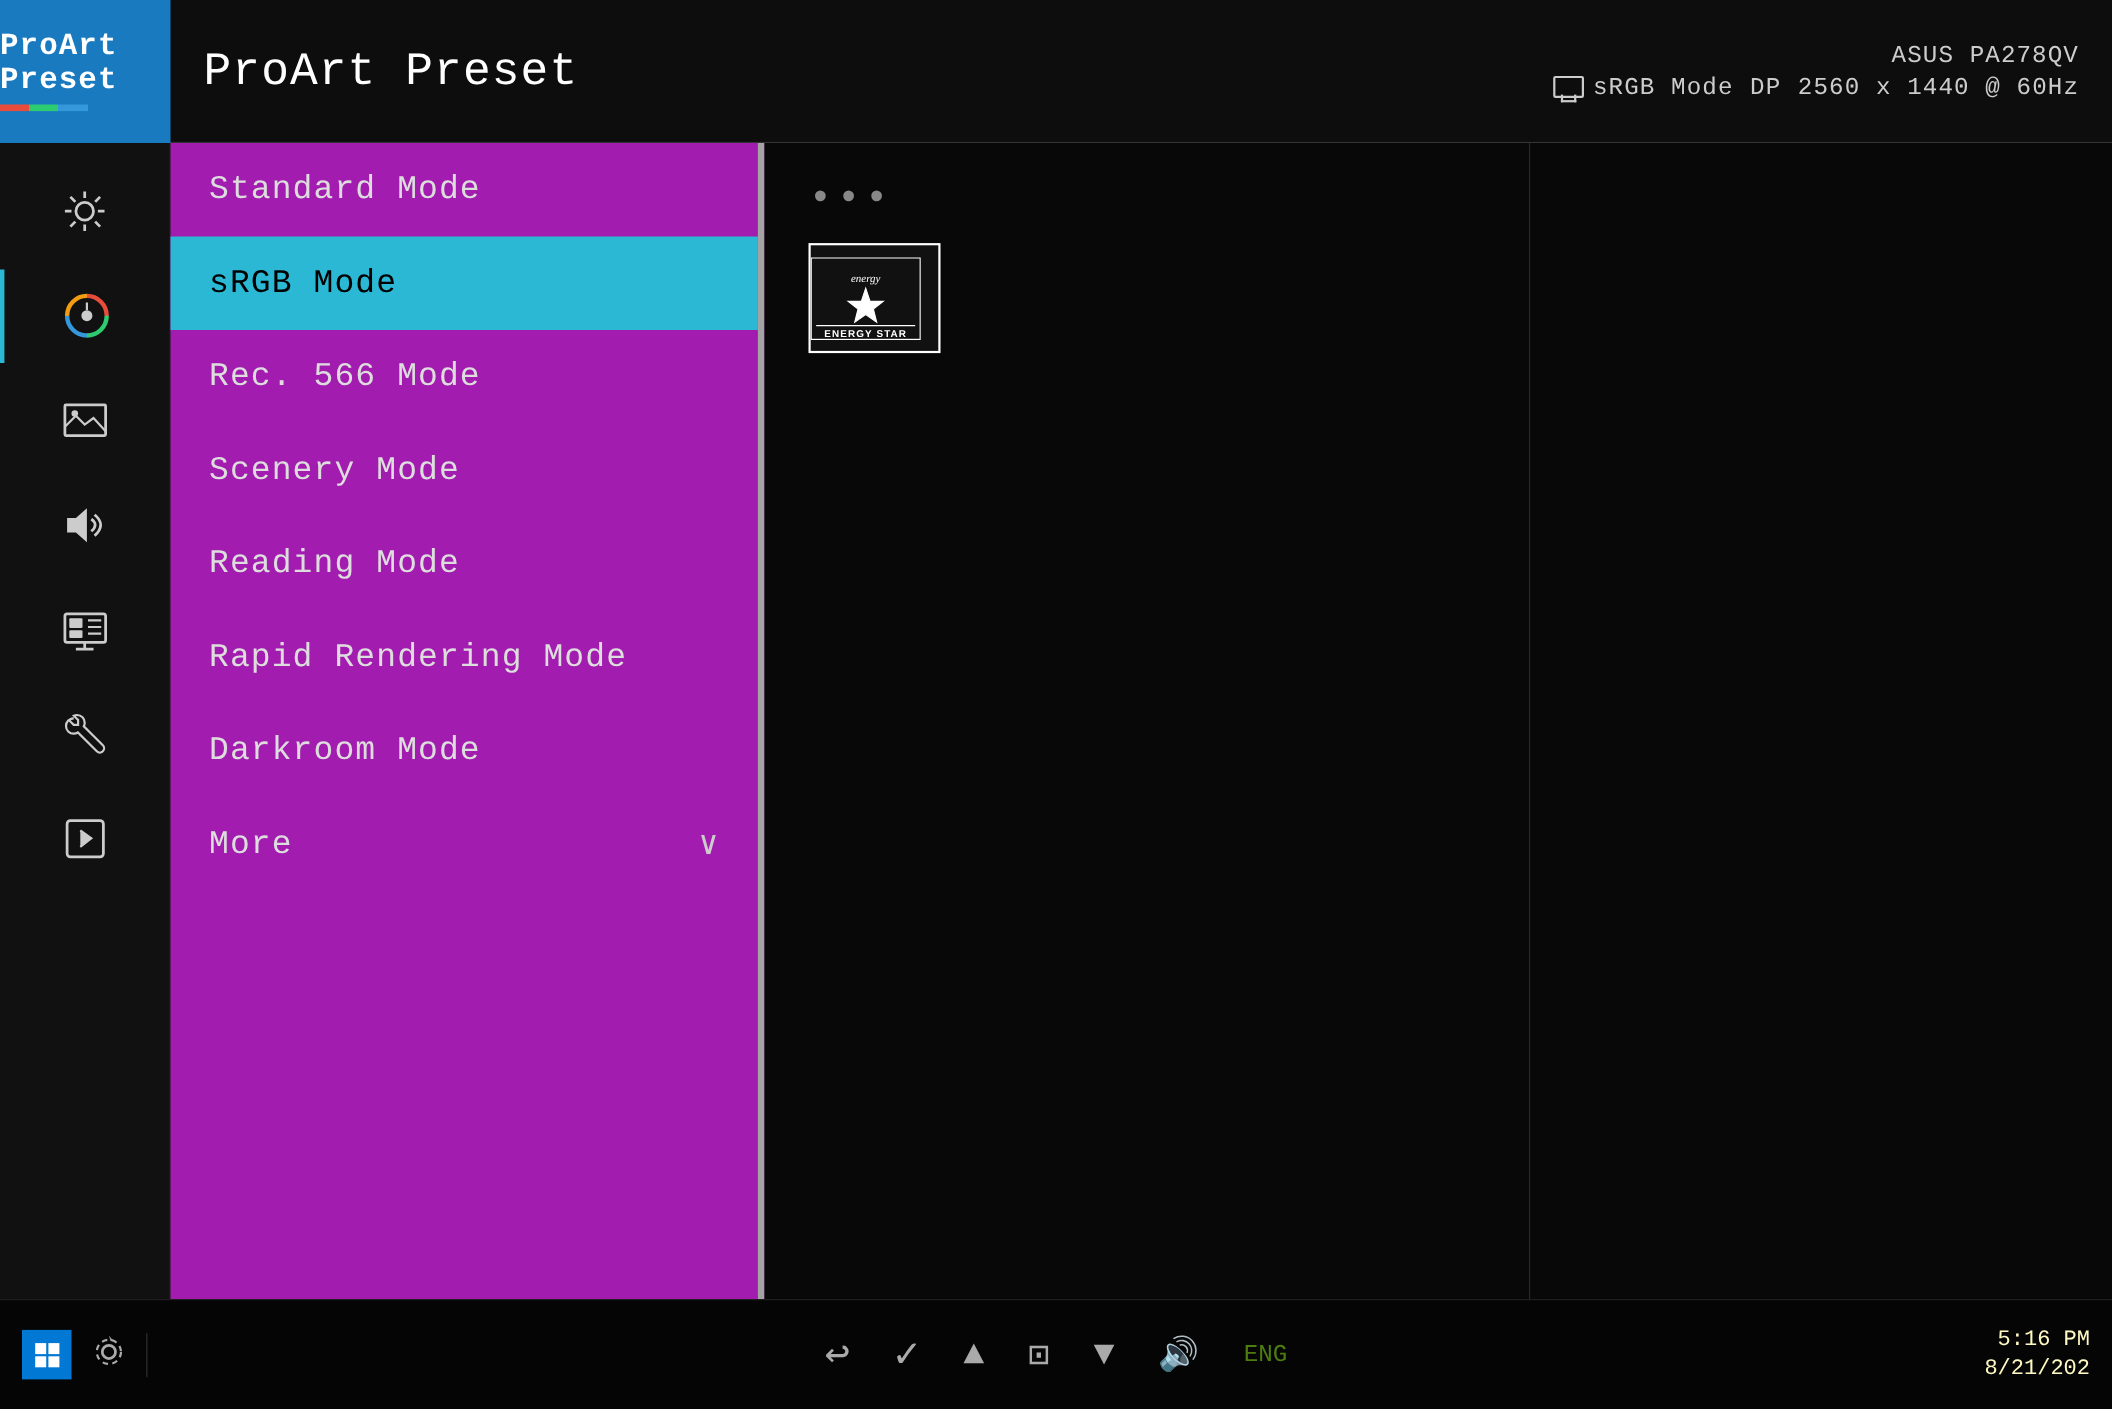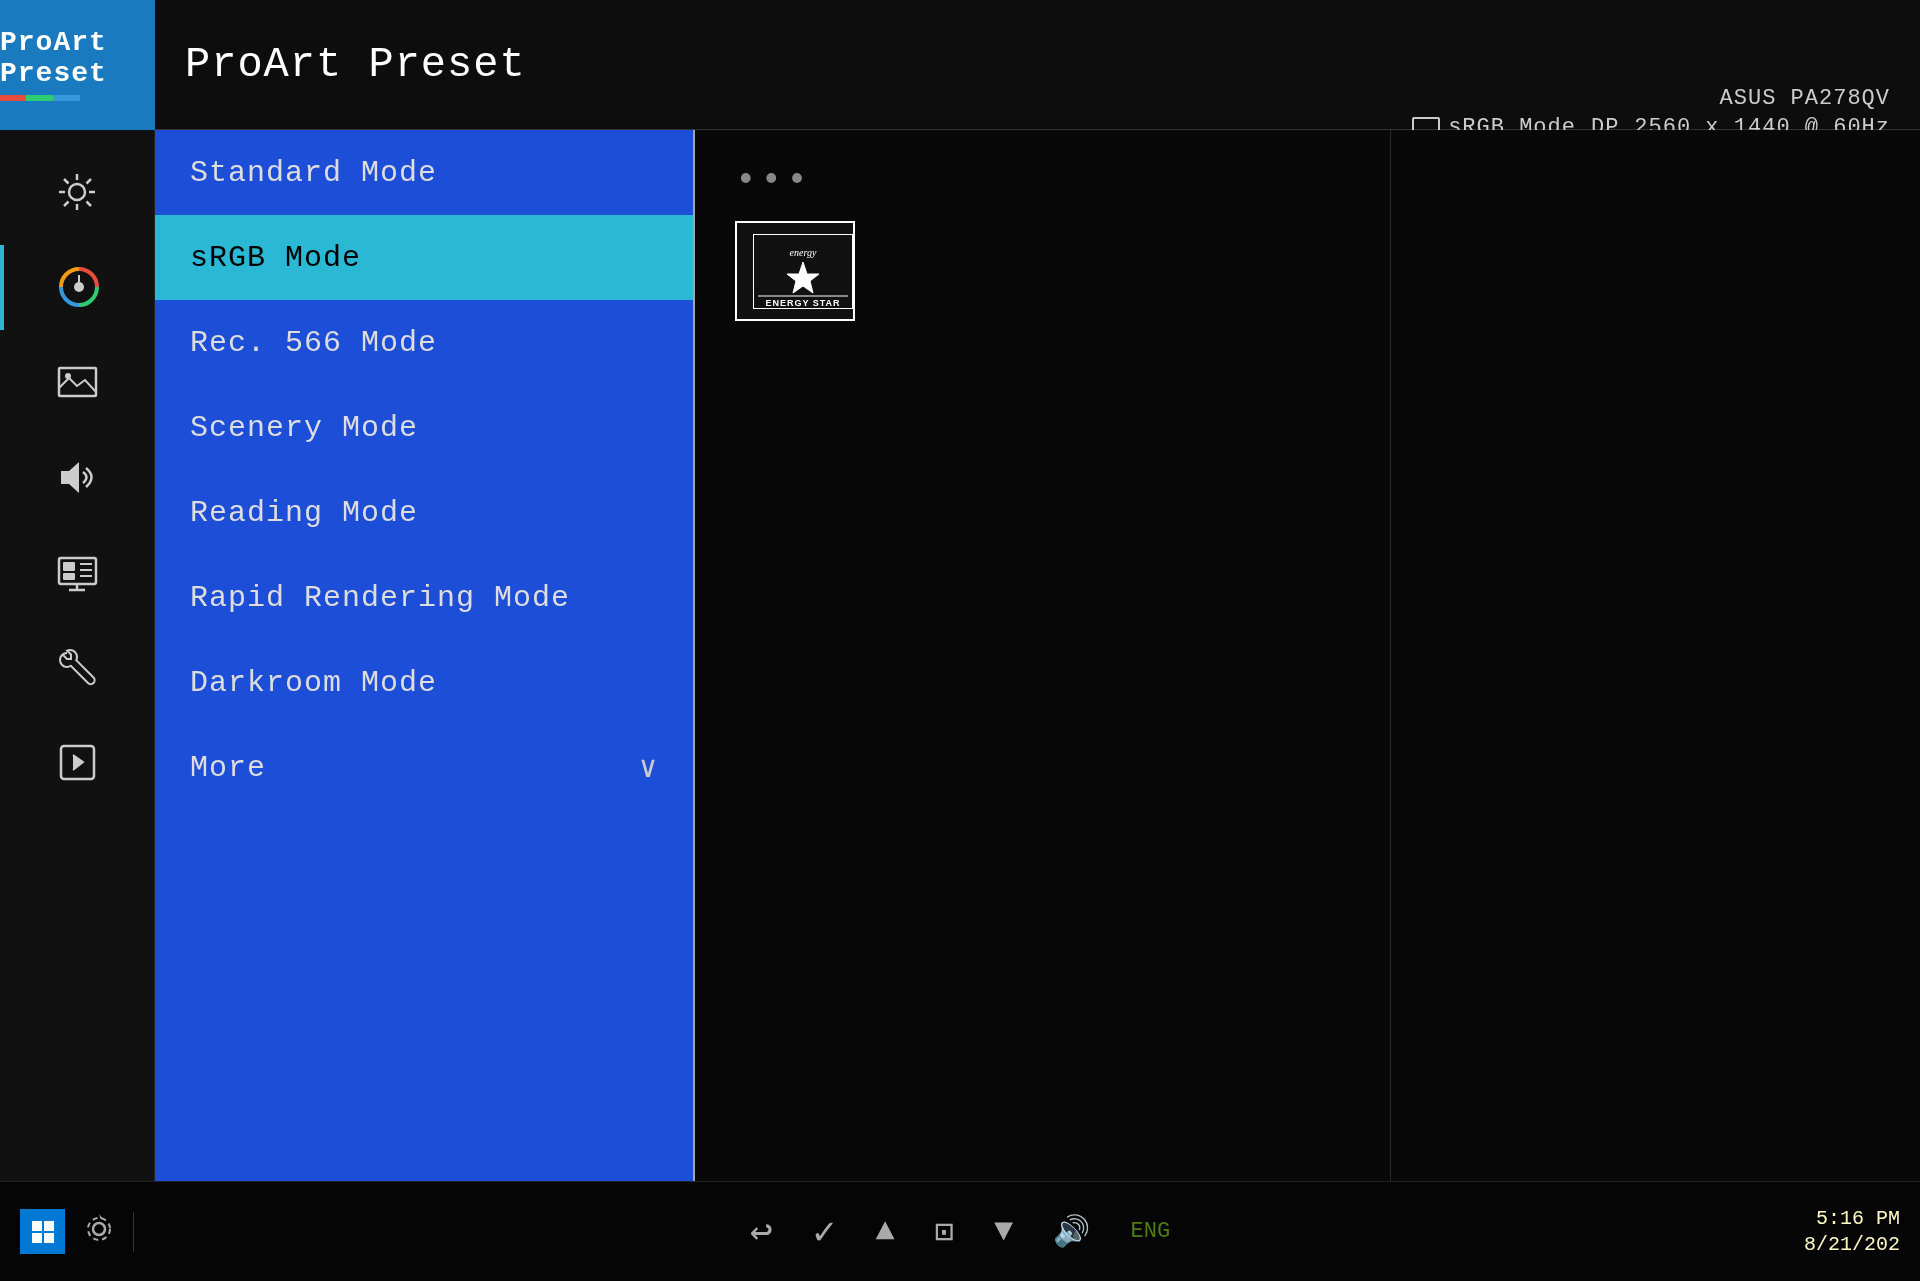--- a/index.html
+++ b/index.html
@@ -68,21 +68,20 @@
       margin-left: 30px;
       letter-spacing: 1px;
     }
 
     .header-info {
       position: absolute;
       right: 30px;
       top: 50%;
       transform: translateY(-50%);
       text-align: right;
-      margin-top: 48px;
     }
 
     .header-model {
       font-size: 22px;
       color: #cccccc;
       letter-spacing: 1px;
       display: block;
     }
 
     .header-specs {
@@ -154,22 +153,22 @@
       align-items: center;
       justify-content: center;
       cursor: pointer;
       position: relative;
     }
 
     
     .submenu-panel {
       width: 540px;
       height: 100%;
-      background: #1d4ed8;
-      border-right: 2px solid #a3a3a3;
+      background: #a21caf;
+      border-right: 6px solid #a3a3a3;
     }
 
     .menu-item {
       height: 85px;
       display: flex;
       align-items: center;
       padding-left: 35px;
       font-size: 30px;
       color: #dddddd;
       cursor: pointer;
@@ -211,21 +210,21 @@
       margin-bottom: 20px;
       letter-spacing: 4px;
     }
 
     .energy-star-badge {
       width: 120px;
       height: 100px;
       border: 2px solid #ffffff;
       display: flex;
       flex-direction: column;
-      align-items: flex-end;
+      align-items: flex-start;
       justify-content: center;
       background: #111;
     }
 
     
     .divider-1 {
       position: absolute;
       left: 695px;
       top: 0;
       bottom: 0;

